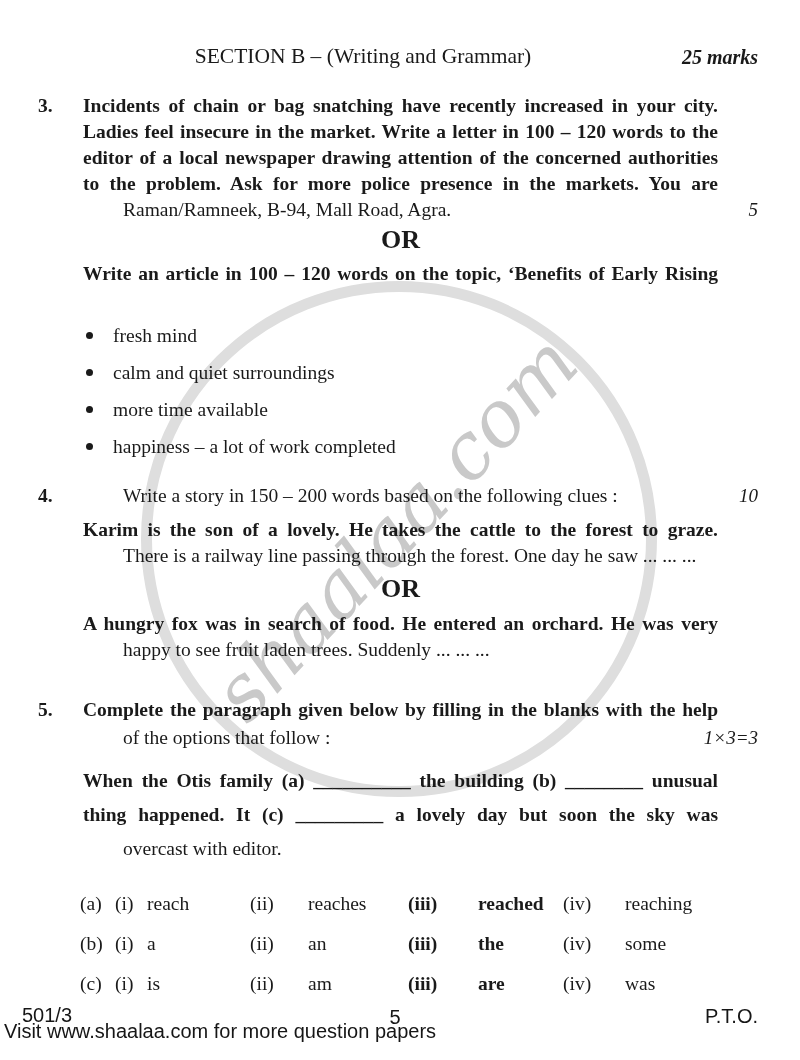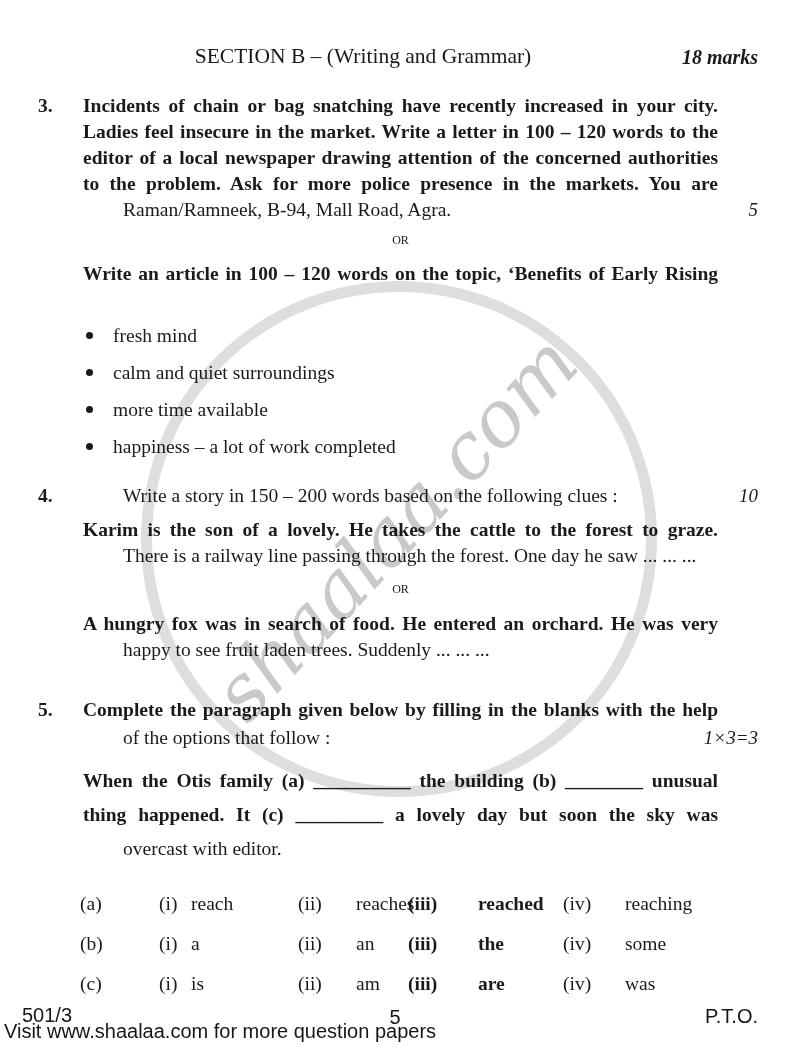--- a/index.html
+++ b/index.html
@@ -27,35 +27,35 @@
   .j{text-align:justify;text-align-last:justify;font-weight:bold;}
   .l{text-align:left;margin-left:40px;}
   .title{
     left:83px;top:42px;width:560px;text-align:center;font-weight:normal;font-size:21.5px;line-height:28px;
   }
   .sec-marks{
     left:640px;top:44px;width:118px;text-align:right;font-weight:bold;font-style:italic;font-size:20px;line-height:26px;
   }
   .qnum{left:38px;width:40px;font-weight:bold;font-size:19.5px;line-height:26px;position:absolute;}
   .or{
-    position:absolute;left:83px;width:635px;text-align:center;font-weight:normal;font-size:12px;line-height:26px;
+    position:absolute;left:83px;width:635px;text-align:center;font-weight:bold;font-size:26px;line-height:26px;
   }
   .marks{
     position:absolute;left:690px;width:68px;text-align:right;font-style:italic;font-size:19px;line-height:26px;
   }
   .bullet-row{position:absolute;left:86px;display:flex;align-items:flex-start;}
   .dot{width:7px;height:7px;border-radius:50%;background:#1a1a1a;margin-top:9px;flex:0 0 auto;}
   .bullet-txt{margin-left:20px;font-size:19.5px;line-height:26px;}
   
   .opt-row{position:absolute;left:0;width:800px;height:26px;font-size:19.5px;line-height:26px;}
   .opt-label{position:absolute;left:80px;width:36px;}
   .cell{position:absolute;}
-  .c0{left:115px;margin-left:44px;} .c1{left:250px;} .c2{left:408px;font-weight:bold;} .c3{left:563px;}
+  .c0{left:115px;} .c1{left:250px;} .c2{left:408px;font-weight:bold;} .c3{left:563px;}
   .cell .n{display:inline-block;}
-  .c0 .n{width:32px;} .c1 .n{width:58px;margin-left:48px;} .c2 .n{width:70px;} .c3 .n{width:62px;}
+  .c0 .n{width:32px;} .c1 .n{width:58px;} .c2 .n{width:70px;} .c3 .n{width:62px;}
   
   .footer-item{
     position:absolute;font-family:"Liberation Sans","DejaVu Sans",sans-serif;
     font-size:20px;line-height:22px;color:#161616;
   }
   .f-code{left:22px;top:1004px;}
   .f-page{left:380px;top:1006px;width:30px;text-align:center;}
   .f-pto{left:690px;top:1005px;width:68px;text-align:right;}
   .f-visit{left:4px;top:1020px;font-size:20px;}
 </style>
@@ -63,21 +63,21 @@
 <body>
 
 <div class="page">
 
   <div class="wm-ring"></div>
   <div class="wm-text">shaalaa.com</div>
 
   <div class="content">
 
     <div class="line title">SECTION B – (Writing and Grammar)</div>
-    <div class="line sec-marks">18 marks</div>
+    <div class="line sec-marks">25 marks</div>
 
     <div class="qnum" style="top:93px">3.</div>
     <div class="line j" style="top:93px">Incidents of chain or bag snatching have recently increased in your city.</div>
     <div class="line j" style="top:119px">Ladies feel insecure in the market. Write a letter in 100 – 120 words to the</div>
     <div class="line j" style="top:145px">editor of a local newspaper drawing attention of the concerned authorities</div>
     <div class="line j" style="top:171px">to the problem. Ask for more police presence in the markets. You are</div>
     <div class="line l" style="top:197px">Raman/Ramneek, B-94, Mall Road, Agra.</div>
     <div class="marks" style="top:197px">5</div>
 
     <div class="or" style="top:227px">OR</div>

